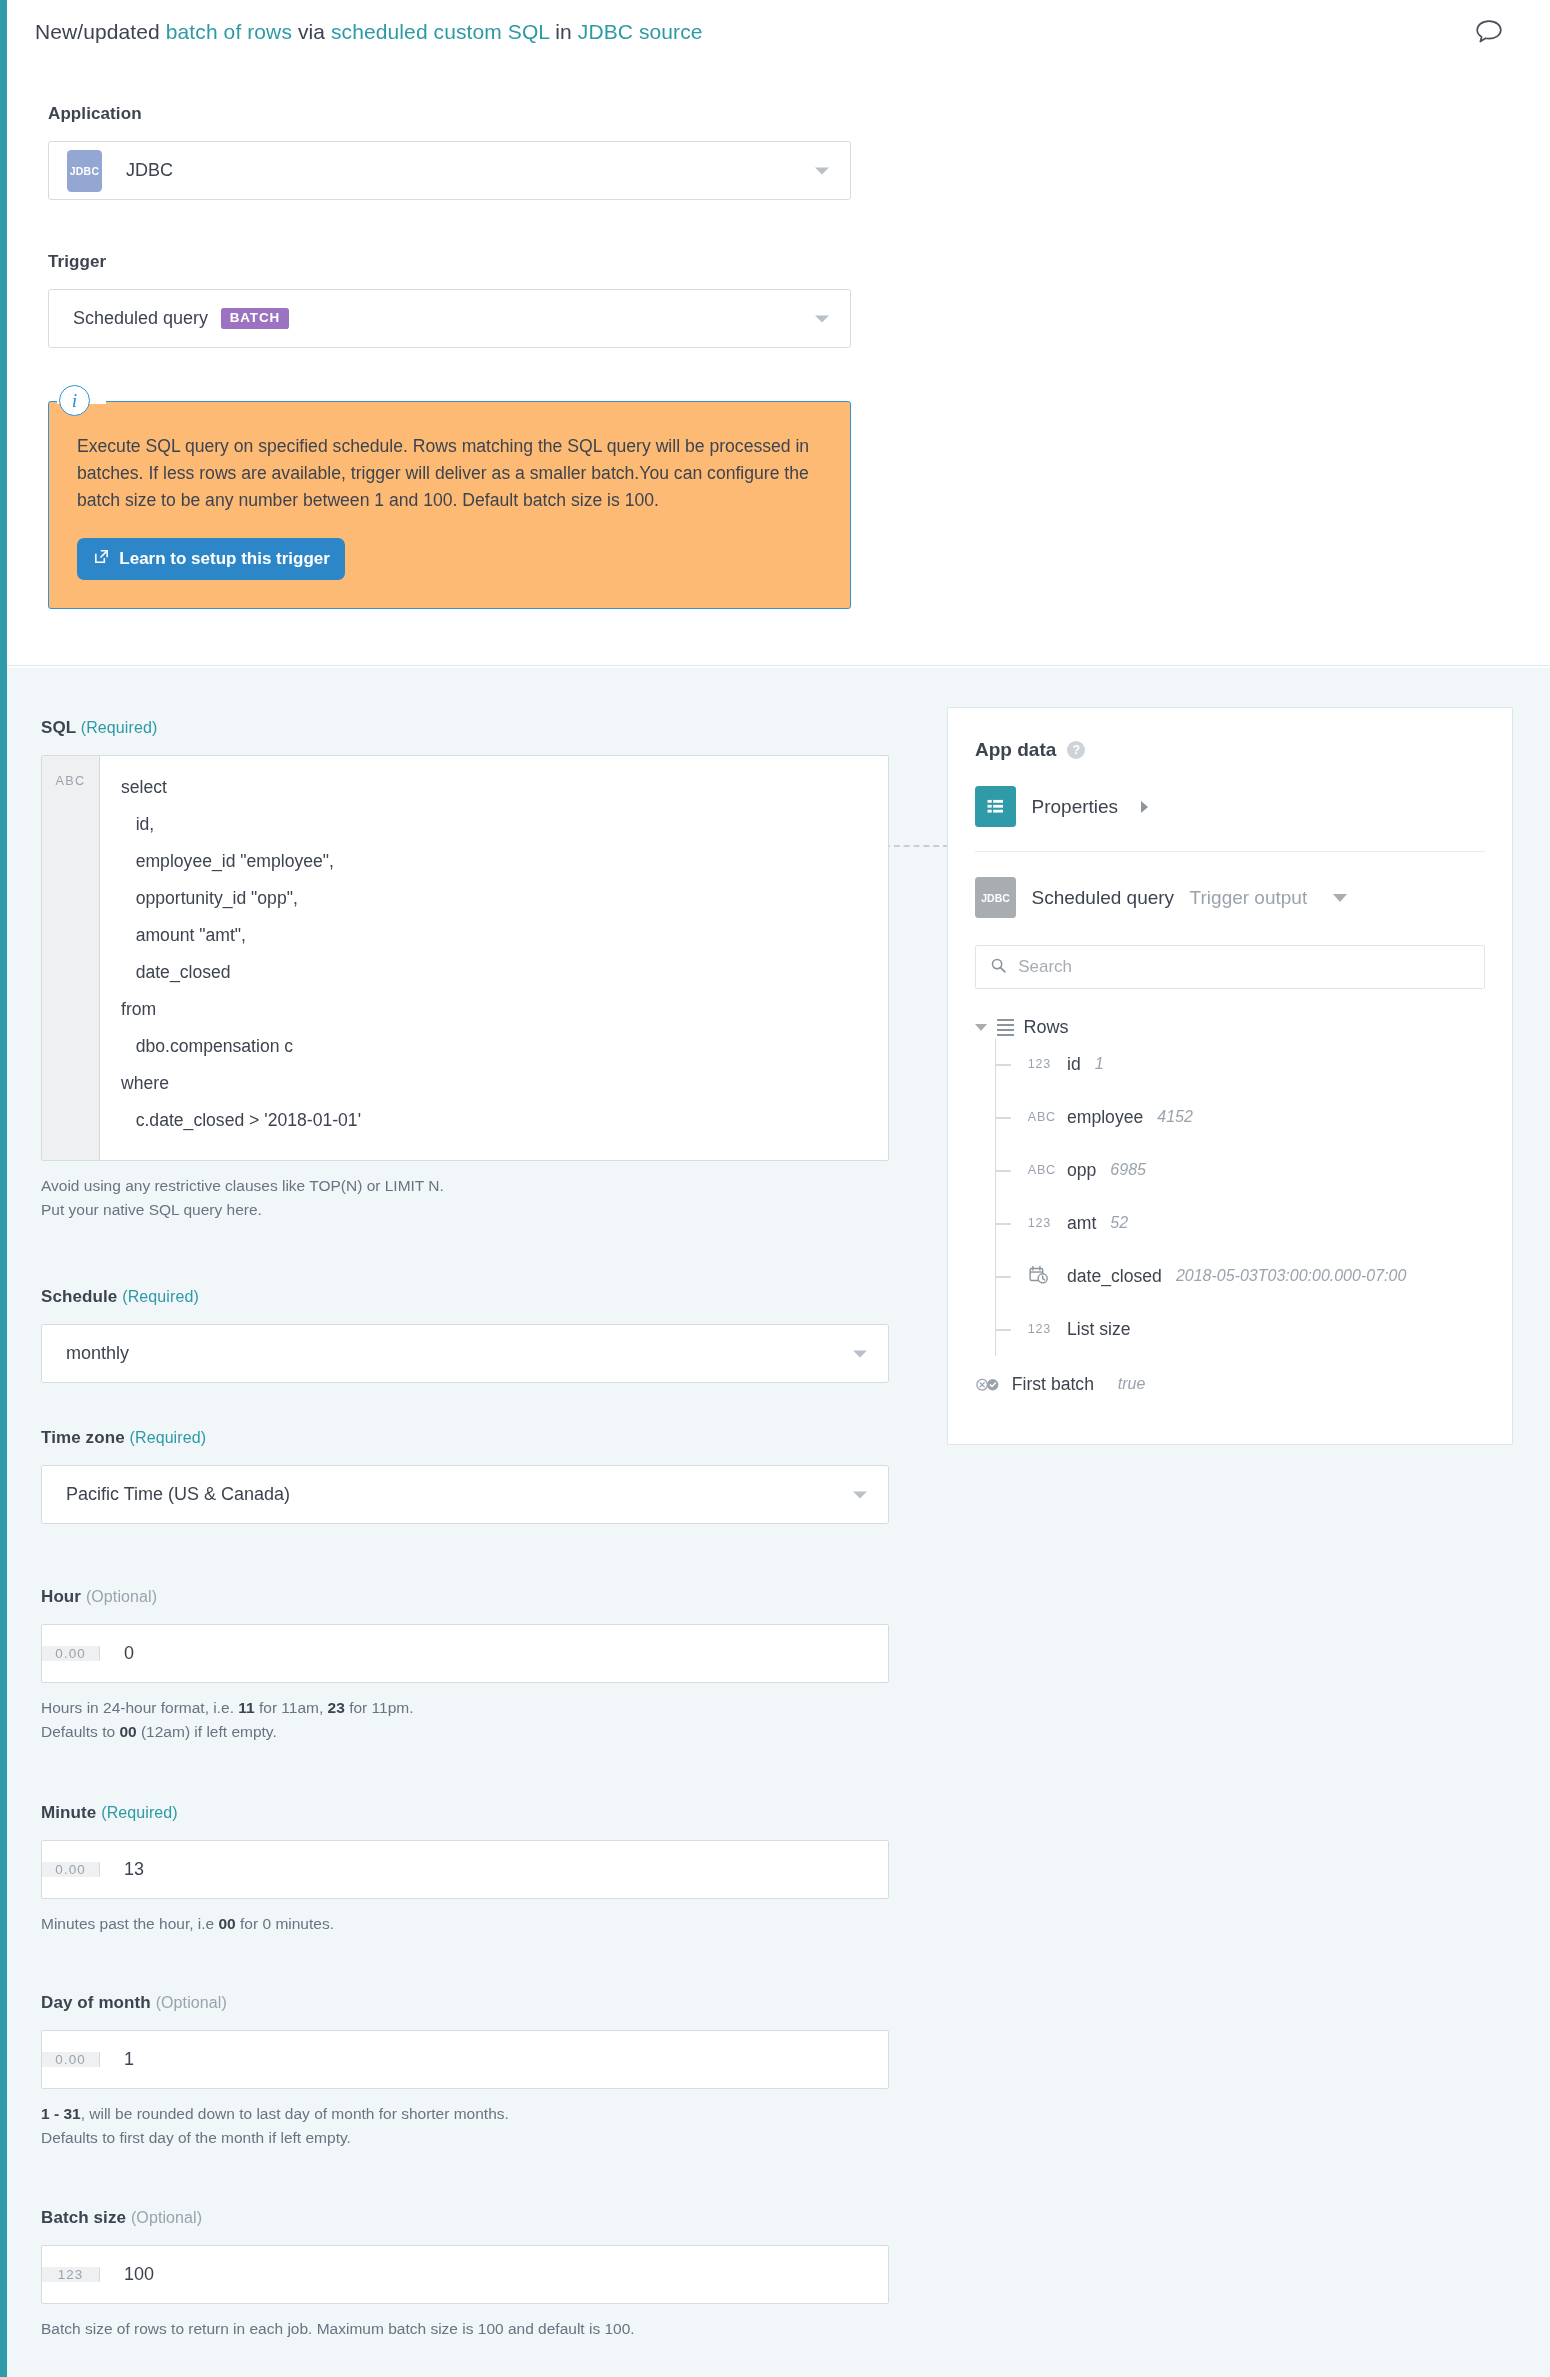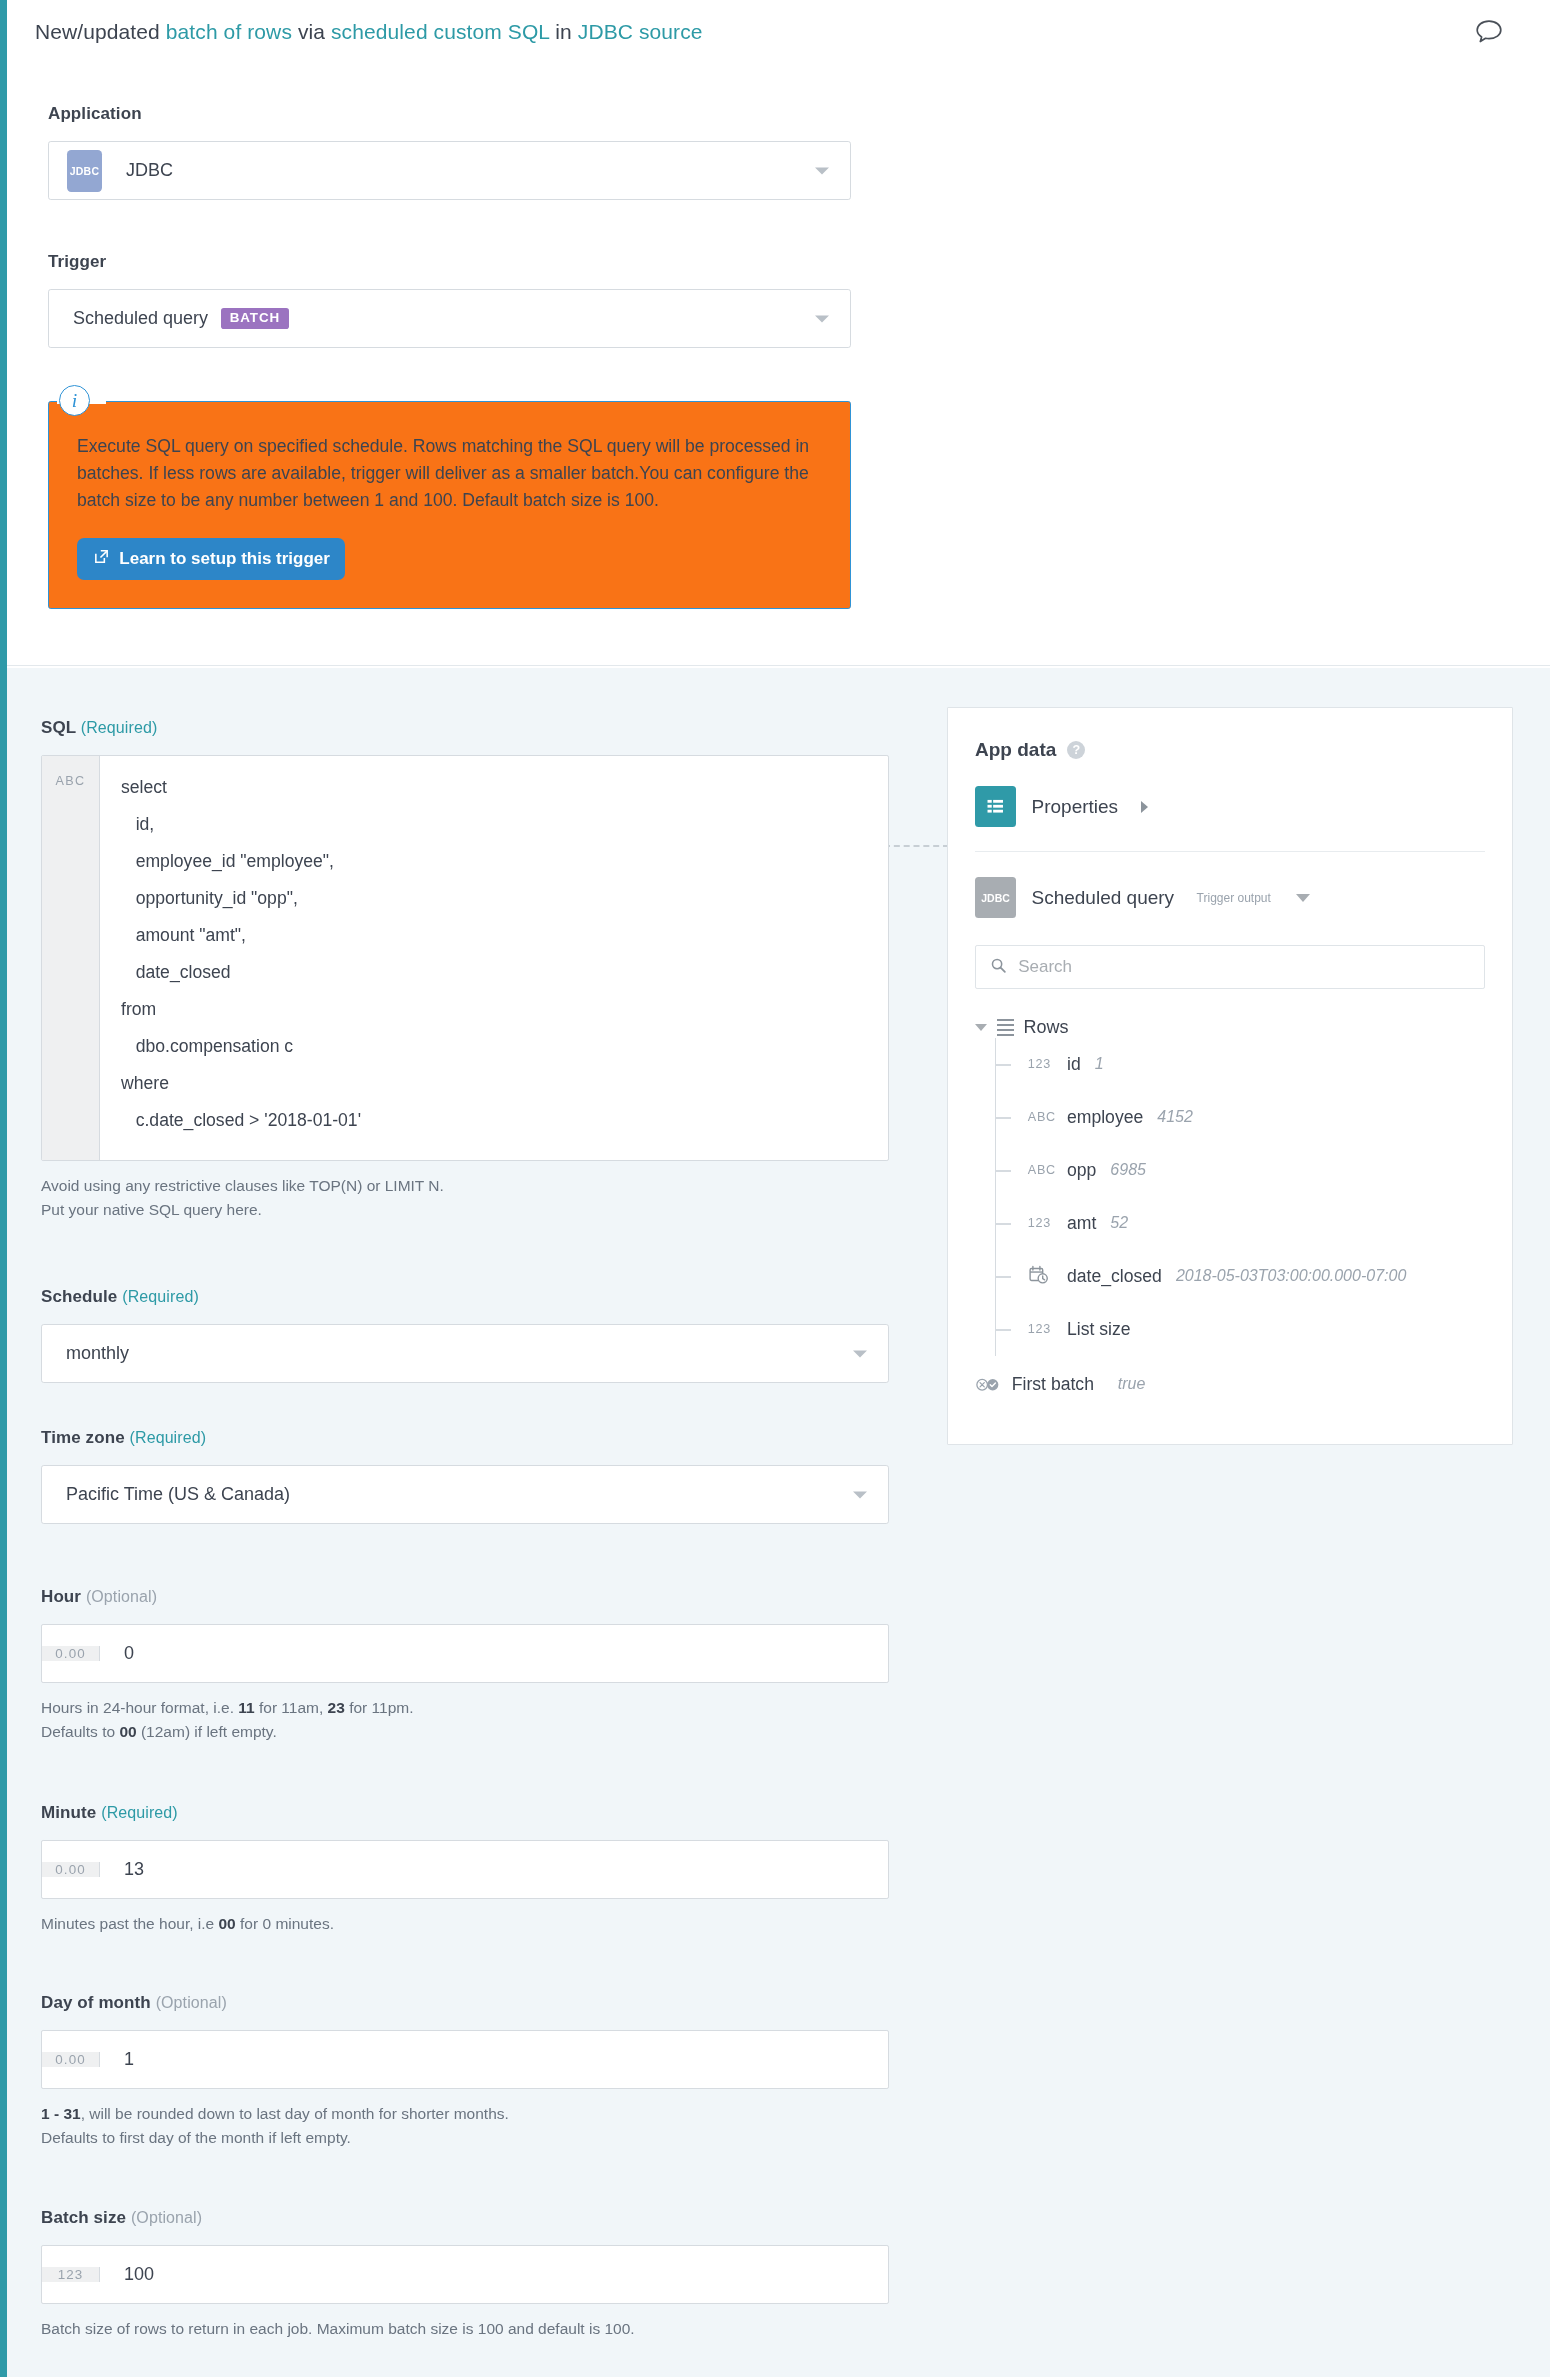--- a/index.html
+++ b/index.html
@@ -124,21 +124,21 @@
     border-radius: 2.8px;
     margin-left: 12.6px;
     line-height: 1;
   }
 
   
   .info-box {
     position: absolute;
     left: 41px; top: 401px;
     width: 803px;
-    background: #f97316;
+    background: #fdba74;
     border: 1.4px solid #2f93d6;
     border-radius: 2.8px;
     padding: 31px 29.5px 28px 28px;
   }
   .info-icon {
     position: absolute;
     left: 52px;
     top: 385px;
     width: 31px; height: 31px;
     border-radius: 50%;
@@ -294,23 +294,22 @@
     display:flex; align-items:center; justify-content:center;
     flex: 0 0 auto;
   }
   .sq-icon.teal { background: #2f9aa8; }
   .sq-icon.grey { background: #a8adb2; color:#fff; font-size:10.5px; font-weight:bold; }
   .ad-label {
     font-size: 19px;
     color: #3d4450;
   }
   .ad-sub {
-    font-size: 12px;
+    font-size: 19px;
     color: #9aa3ad;
-    margin-left: 7px;
   }
   .caret-right {
     width:0;height:0;
     border-top: 6.3px solid transparent;
     border-bottom: 6.3px solid transparent;
     border-left: 7.7px solid #8c949c;
     margin-left: 7px;
   }
   .caret-down-sm {
     width:0;height:0;

